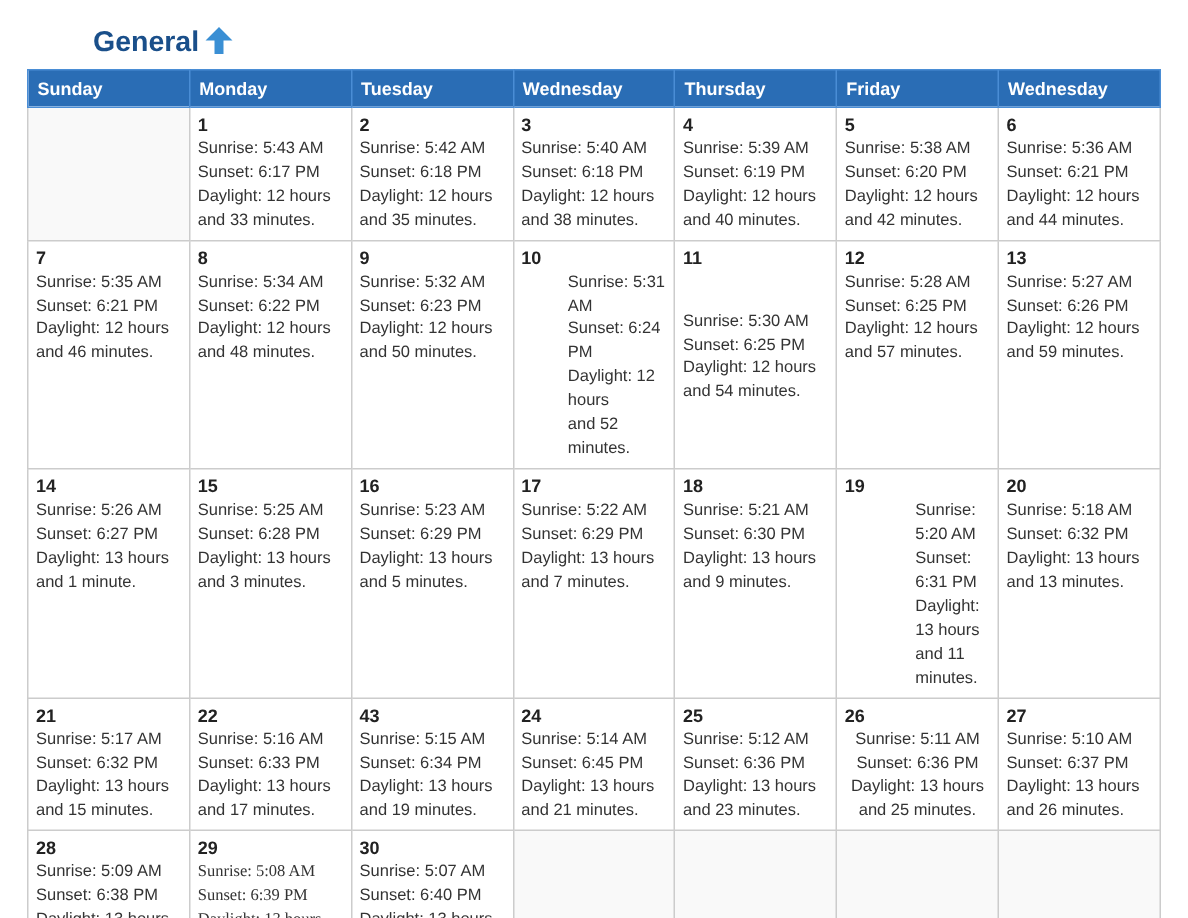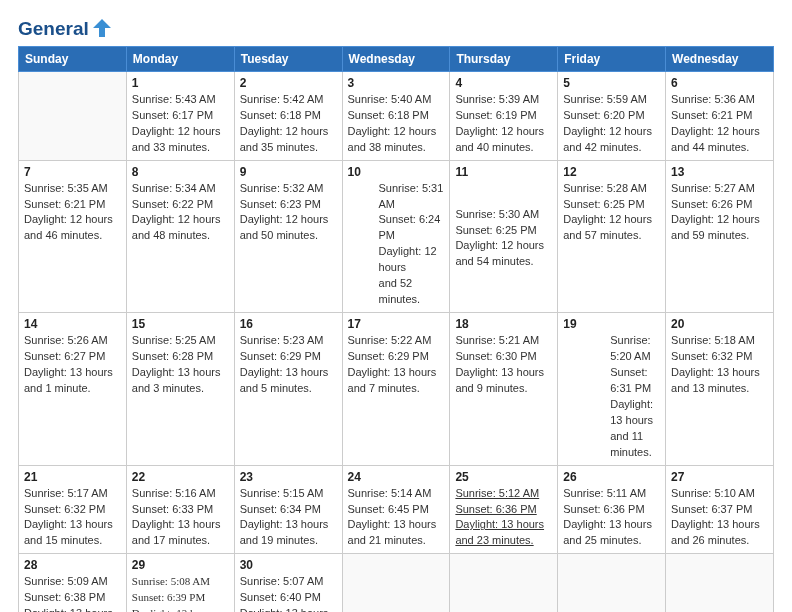--- a/index.html
+++ b/index.html
@@ -82,21 +82,21 @@
       height: 70px;
     }
   </style>
 </head>
 <body>
 
 <div class="page">
   <div class="header">
     <div class="logo">
       <div>
-        <div style="display:flex;align-items:center;">
+        <div style="display:flex;align-items:center;margin-left:44px;">
           <div style="font-size:19px;font-weight:bold;color:#1a4f8a;line-height:1.15;">
             <span style="color:#1a4f8a;">General</span><svg width="22" height="22" viewBox="0 0 22 22" style="vertical-align:middle;margin-left:2px;margin-top:-4px;">
                 <polygon points="11,2 20,11 14,11 14,20 8,20 8,11 2,11" fill="#3a8fd4"></polygon>
               </svg>
           </div>
           <div style="font-size:19px;font-weight:bold;color:#3a8fd4;line-height:1.15;margin-left:-2px;"></div>
         </div>
         <div style="font-size:19px;font-weight:bold;color:#3a8fd4;line-height:1;margin-top:-4px;"></div>
       </div>
     </div>
@@ -144,21 +144,21 @@
           </td>
           <td>
             <span class="day-num">4</span>
             <div class="day-info" style="white-space: pre-line;">Sunrise: 5:39 AM
 Sunset: 6:19 PM
 Daylight: 12 hours
 and 40 minutes.</div>
           </td>
           <td>
             <span class="day-num">5</span>
-            <div class="day-info" style="white-space: pre-line;">Sunrise: 5:59 AM
+            <div class="day-info" style="white-space: pre-line;">Sunrise: 5:38 AM
 Sunset: 6:20 PM
 Daylight: 12 hours
 and 42 minutes.</div>
           </td>
           <td>
             <span class="day-num">6</span>
             <div class="day-info" style="white-space: pre-line;">Sunrise: 5:36 AM
 Sunset: 6:21 PM
 Daylight: 12 hours
 and 44 minutes.</div>
@@ -275,43 +275,43 @@
 and 15 minutes.</div>
           </td>
           <td>
             <span class="day-num">22</span>
             <div class="day-info" style="white-space: pre-line;">Sunrise: 5:16 AM
 Sunset: 6:33 PM
 Daylight: 13 hours
 and 17 minutes.</div>
           </td>
           <td>
-            <span class="day-num">23</span>
+            <span class="day-num">43</span>
             <div class="day-info" style="white-space: pre-line;">Sunrise: 5:15 AM
 Sunset: 6:34 PM
 Daylight: 13 hours
 and 19 minutes.</div>
           </td>
           <td>
             <span class="day-num">24</span>
             <div class="day-info" style="white-space: pre-line;">Sunrise: 5:14 AM
 Sunset: 6:45 PM
 Daylight: 13 hours
 and 21 minutes.</div>
           </td>
           <td>
             <span class="day-num">25</span>
-            <div class="day-info" style="white-space: pre-line; text-decoration: underline;">Sunrise: 5:12 AM
+            <div class="day-info" style="white-space: pre-line;">Sunrise: 5:12 AM
 Sunset: 6:36 PM
 Daylight: 13 hours
 and 23 minutes.</div>
           </td>
           <td>
             <span class="day-num">26</span>
-            <div class="day-info" style="white-space: pre-line;">Sunrise: 5:11 AM
+            <div class="day-info" style="white-space: pre-line; text-align: center;">Sunrise: 5:11 AM
 Sunset: 6:36 PM
 Daylight: 13 hours
 and 25 minutes.</div>
           </td>
           <td>
             <span class="day-num">27</span>
             <div class="day-info" style="white-space: pre-line;">Sunrise: 5:10 AM
 Sunset: 6:37 PM
 Daylight: 13 hours
 and 26 minutes.</div>

